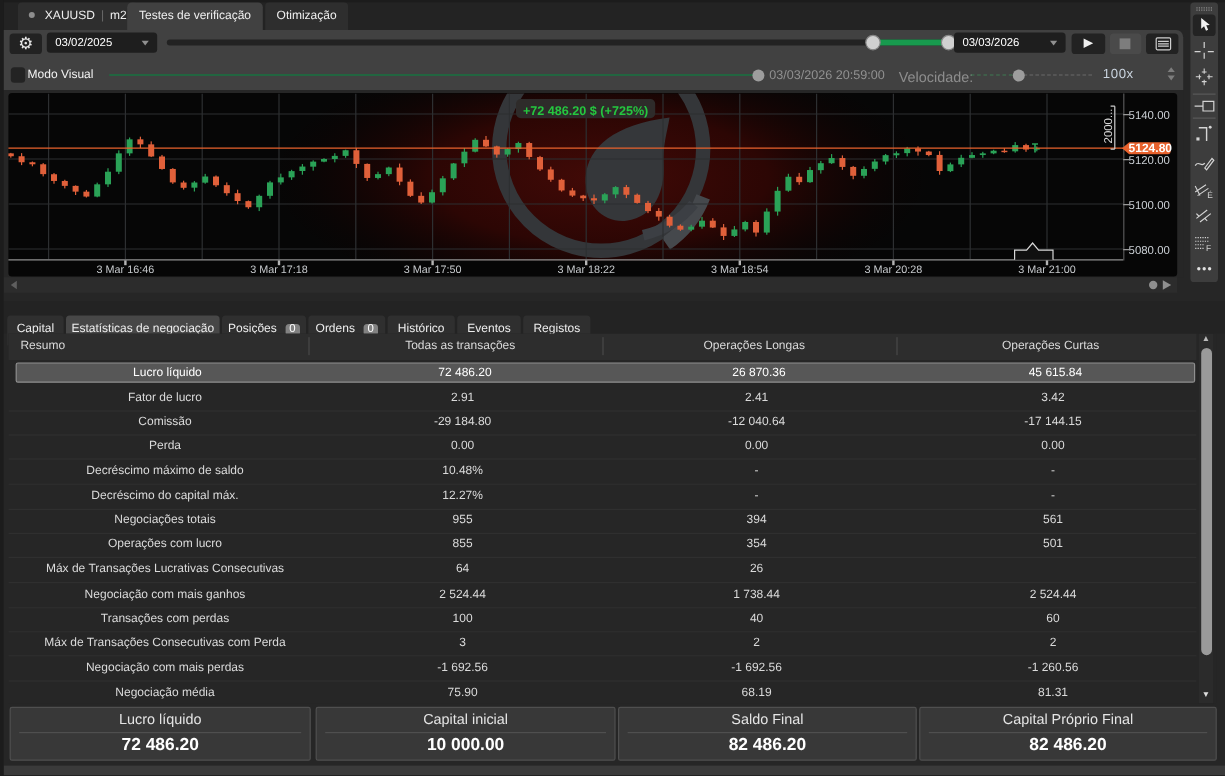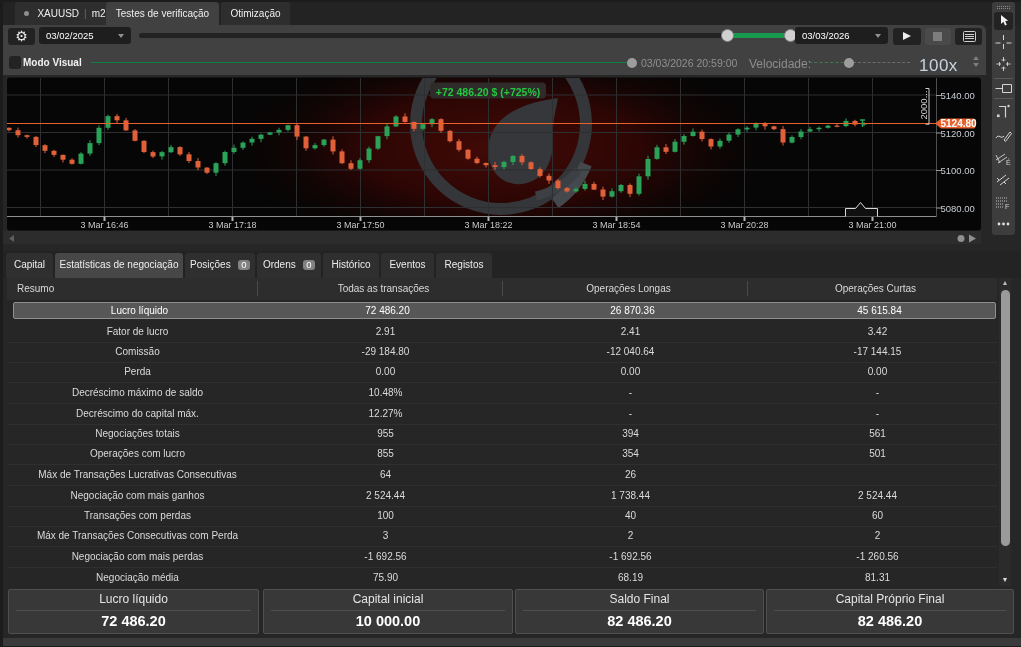--- a/index.html
+++ b/index.html
@@ -26,39 +26,39 @@
 #slider1track { position:absolute; left:136px; top:8px; width:654px; height:5px; background:#222; border-radius:3px; }
 #slider1green { position:absolute; left:588px; top:0; width:66px; height:5px; background:#189a4e; border-radius:3px; }
 .knob { position:absolute; width:13px; height:13px; border-radius:50%; background:#d0d0d0; border:1px solid #858585; }
 #playbtn { left:890px; top:3px; width:28px; height:17px; }
 #playbtn i { position:absolute; left:10px; top:4px; width:0; height:0; border-top:4.5px solid transparent; border-bottom:4.5px solid transparent; border-left:8px solid #efefef; }
 #stopbtn { left:922px; top:3px; width:26px; height:17px; background:#4a4a4a; }
 #stopbtn i { position:absolute; left:8px; top:4px; width:9px; height:9px; background:#7d7d7d; }
 #jrnbtn { left:952px; top:3px; width:27px; height:17px; }
 
 #mvcheck { position:absolute; left:5.5px; top:31px; width:12px; height:13px; background:#232323; border-radius:3px; }
-#mvlabel { position:absolute; left:20px; top:31.5px; font-size:10px; font-weight:bold; color:#f2f2f2;text-align:right; }
+#mvlabel { position:absolute; left:20px; top:31.5px; font-size:10px; font-weight:normal; color:#f2f2f2;text-align:right; }
 #greenline { position:absolute; left:88px; top:37px; width:538px; height:1px; background:#0f7e41; }
 #timetext { position:absolute; left:638px; top:32px; font-size:10.5px; color:#909090; }
 .knobg { position:absolute; width:10px; height:10px; border-radius:50%; background:#9d9d9d; }
 #veltext { position:absolute; left:746px; top:32px; font-size:12px; color:#8d8d8d; }
 #velgreen { position:absolute; left:806px; top:37px; width:40px; height:0; border-top:1px dashed #3f7a52; }
 #velslider { position:absolute; left:850px; top:37px; width:57px; height:0; border-top:1px dashed #6b6b6b; }
-#veltextx { position:absolute; left:916px; top:31px; font-size:17px; color:#c9d3de; letter-spacing:0.5px;}
+#veltextx { position:absolute; left:916px; top:31px; font-size:11px; color:#c9d3de; letter-spacing:0.5px;}
 .spin { position:absolute; width:0; height:0; border-left:3px solid transparent; border-right:3px solid transparent; }
 
 
 #chartwrap { left:3px; top:75px; width:983px; height:156px; background:#262626; }
 #chartsvg { position:absolute; left:0; top:0; }
 #scrollstrip { left:3px; top:231px; width:978px; height:13px; background:#2c2c2c; }
 #righttools { left:992px; top:2px; width:23px; height:233px; background:#3d3d3d; border-radius:3px; }
 
 
 #bottabs { left:3px; top:251px; width:1018px; height:27px; background:#232323; }
-.btab { position:absolute; top:2px; height:25px; background:#2f2f2f; border-radius:3px 3px 0 0; font-size:10px; color:#ededed; text-align:center; line-height:24px; white-space:nowrap; }
+.btab { position:absolute; top:12px; height:25px; background:#2f2f2f; border-radius:3px 3px 0 0; font-size:10px; color:#ededed; text-align:center; line-height:24px; white-space:nowrap; }
 .badge { display:inline-block; background:#828282; border-radius:3px; color:#fff; font-size:9.5px; padding:0px 3.5px; margin-left:7px; line-height:10.5px; vertical-align:0.5px;}
 
 
 #table { left:7px; top:278px; width:1007px; height:308px; background:#262626; overflow:hidden; }
 #thead { position:absolute; left:0; top:0; width:990px; height:22px; background:#2d2d2d; color:#d9d9d9; font-size:10px; }
 .hsep { position:absolute; top:3px; width:1px; height:15px; background:#4a4a4a; }
 .trow { position:absolute; left:0; width:990px; height:21px; border-bottom:1px solid #2f2f2f; font-size:10px; color:#dadada; }
 .trow .c0 { position:absolute; left:5px; width:251px; top:0; height:20px; line-height:20px; text-align:center; }
 .trow .c1 { position:absolute; left:256px; width:245px; top:0; height:20px; line-height:20px; text-align:center; }
 .trow .c2 { position:absolute; left:501px; width:245px; top:0; height:20px; line-height:20px; text-align:center; }

